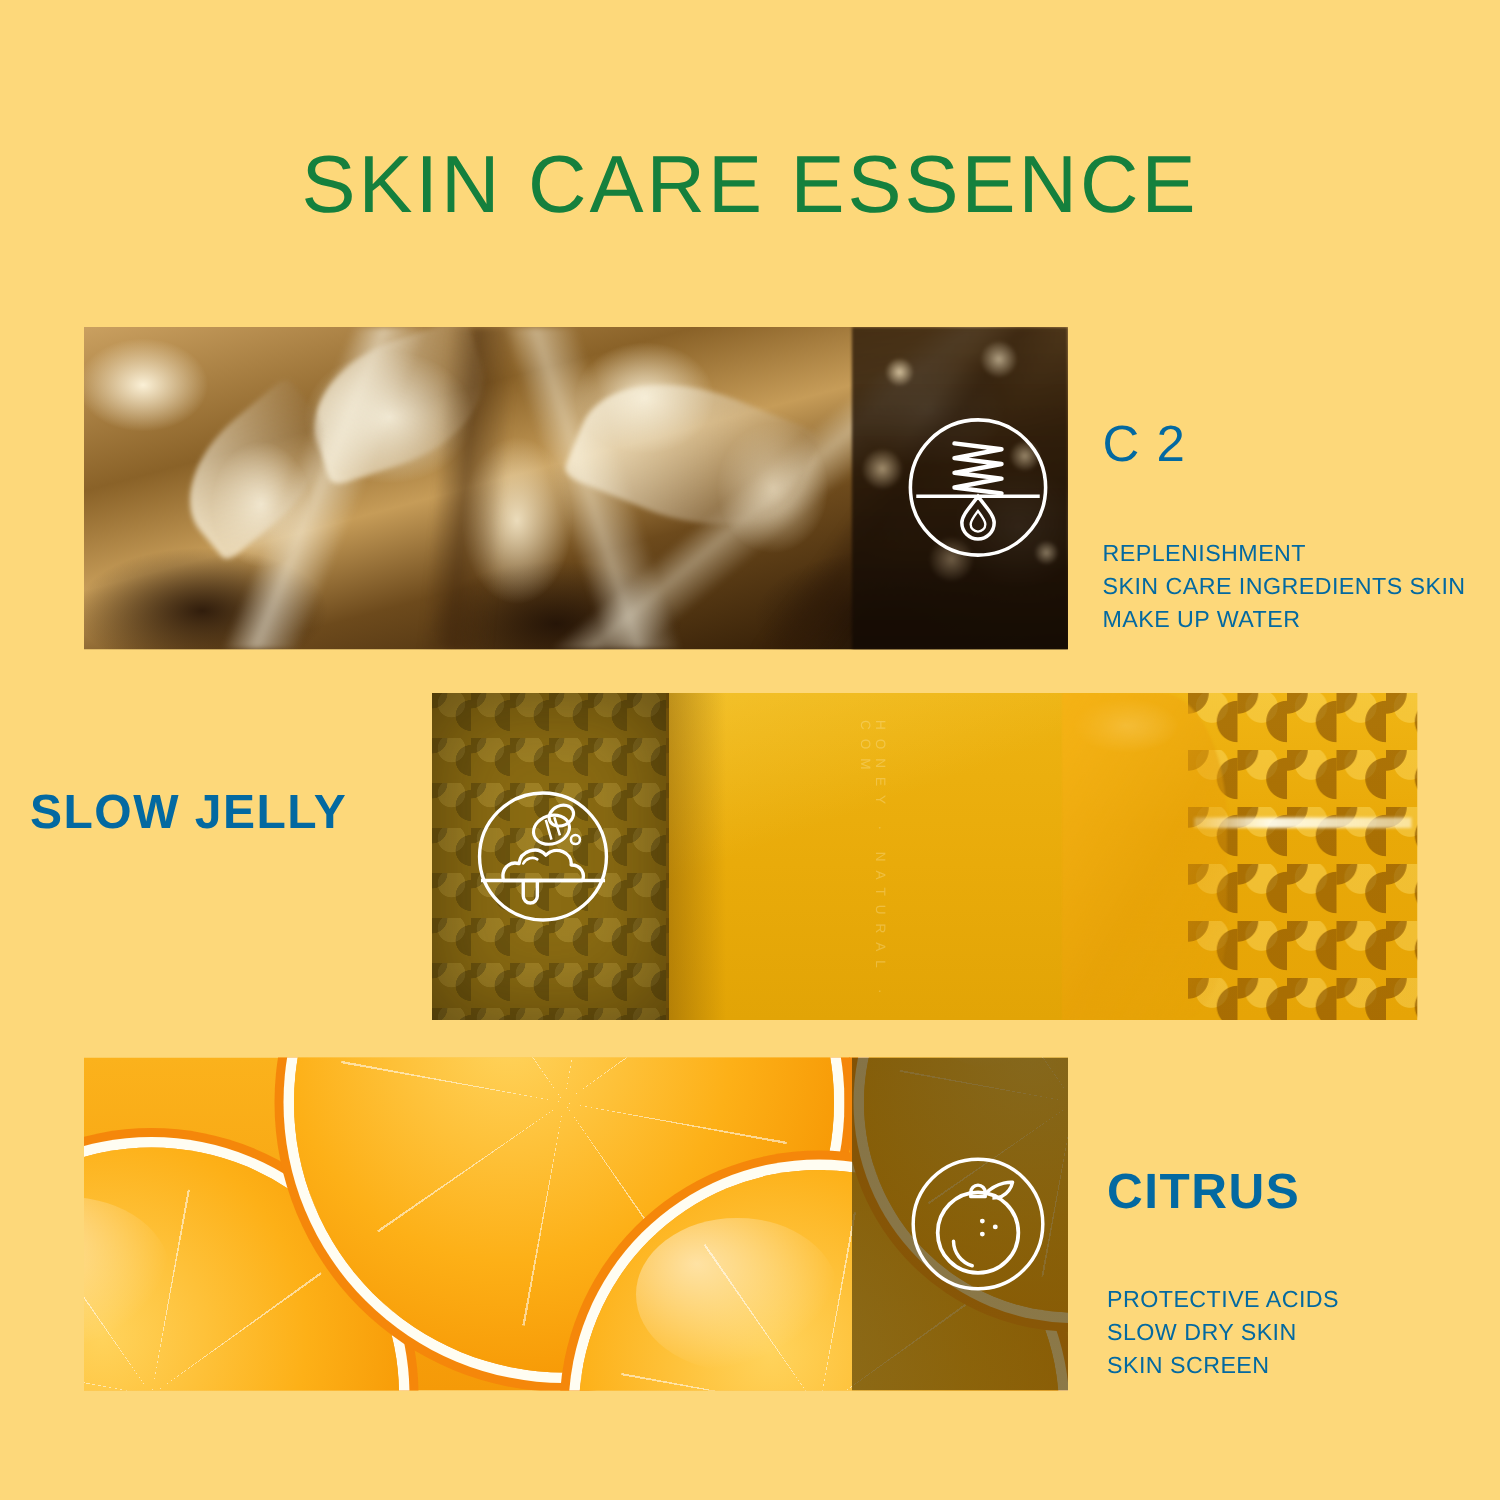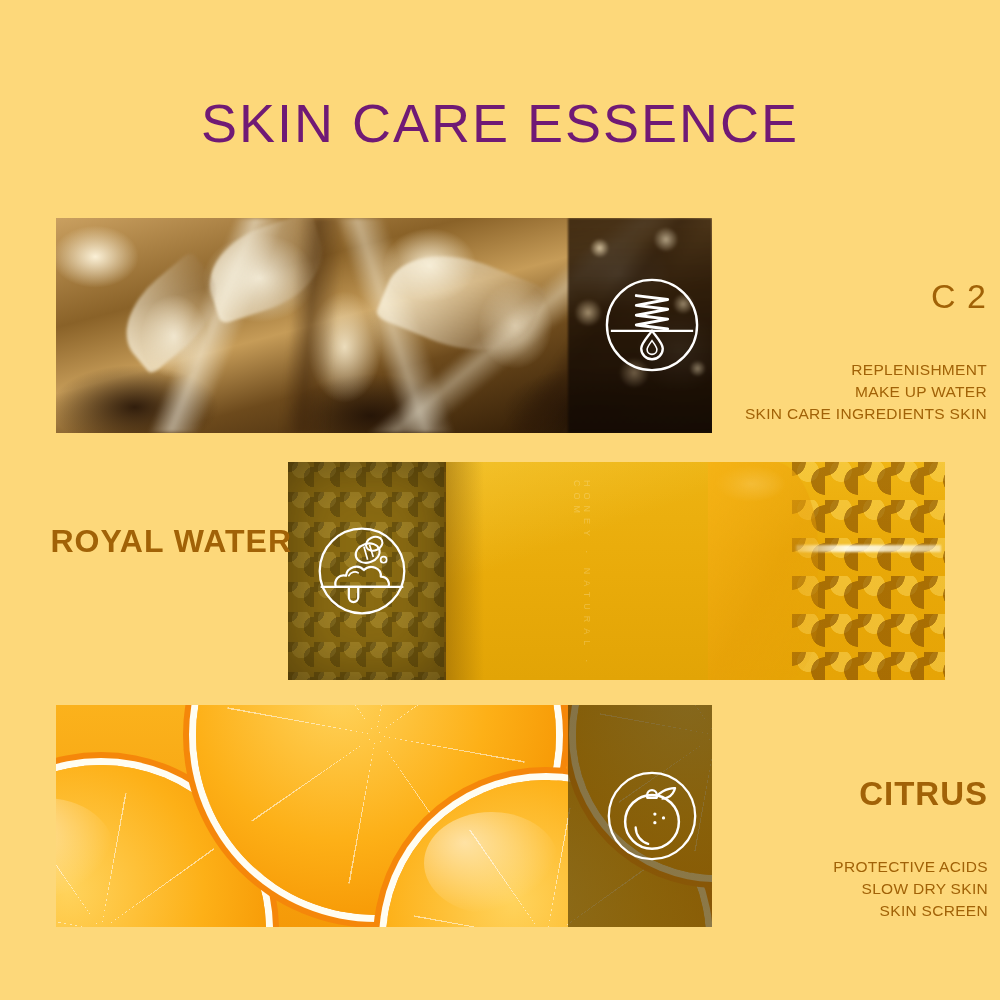--- a/index.html
+++ b/index.html
@@ -12,21 +12,21 @@
   }
   .page{position:relative;width:1000px;height:1000px;}
 
   
   .title{
     position:absolute;left:0;top:92px;width:1000px;
     text-align:center;
     font-size:54px;
     letter-spacing:2px;
     font-weight:400;
-    color:#701a75;
+    color:#15803d;
     font-family:"Liberation Sans", sans-serif;
   }
 
   
   .panel{position:absolute;overflow:hidden;}
   .panel .photo{position:absolute;inset:0;}
   .panel .overlaycol{position:absolute;top:0;bottom:0;}
 
   
   #panel1{left:56px;top:218px;width:656px;height:215px;}
@@ -168,21 +168,21 @@
   #panel3 .darkcol{
     left:512px;width:144px;
     background:linear-gradient(180deg, rgba(86,62,4,.72), rgba(96,70,6,.72));
   }
 
   
   .icon{position:absolute;}
   .icon svg{display:block;}
 
   
-  .tblock{position:absolute;color:#a16207;text-align:right;}
+  .tblock{position:absolute;color:#0369a1;text-align:left;}
   .tblock .head{
     font-size:31px;letter-spacing:1px;line-height:1.1;margin-bottom:8px;
   }
   .tblock .sub{
     font-size:15.5px;line-height:1.42;letter-spacing:.3px;margin-top:44px;
   }
   #text1{left:735px;top:278px;width:252px;}
   #text2{left:20px;top:524px;width:272px;}
   #text2 .head{font-size:32px;font-weight:700;}
   #text3{left:738px;top:776px;width:250px;}
@@ -212,22 +212,22 @@
         <path d="M50 56 C44 64 39 69 39 74 a11 11 0 0 0 22 0 c0-5-5-10-11-18 Z" fill="none" stroke="#fff" stroke-width="2.4"></path>
         <path d="M50 66 C47 70 45 72.5 45 75 a5 5 0 0 0 10 0 c0-2.5-2-5-5-9 Z" fill="none" stroke="#fff" stroke-width="1.6"></path>
       </svg>
     </div>
   </div>
 
   <div class="tblock" id="text1">
     <div class="head">C 2</div>
     <div class="sub">
       <div>REPLENISHMENT</div>
+      <div>SKIN CARE INGREDIENTS SKIN</div>
       <div>MAKE UP WATER</div>
-      <div>SKIN CARE INGREDIENTS SKIN</div>
     </div>
   </div>
 
   <div class="panel" id="panel2">
     <div class="hc hcL"></div>
     <div class="overlaycol honeyflow"></div>
     <div class="overlaycol honeyR">
       <div class="comb3d"></div>
       <div class="honeydrip"></div>
       <div class="honey-glare"></div>
@@ -248,21 +248,21 @@
         <path d="M22 67 C20 59 26 53 33 55 C34 46 46 42 52 49 C59 42 71 47 70 56
                  C77 56 80 62 78 67 Z" fill="none" stroke="#fff" stroke-width="2.4" stroke-linejoin="round"></path>
         <path d="M36 55 C38 51 43 50 46 52" fill="none" stroke="#fff" stroke-width="1.8" stroke-linecap="round"></path>
 
         <path d="M36 67 L36 78 a5 5 0 0 0 10 0 L46 67" fill="none" stroke="#fff" stroke-width="2.4" stroke-linejoin="round"></path>
       </svg>
     </div>
   </div>
 
   <div class="tblock" id="text2">
-    <div class="head">ROYAL WATER</div>
+    <div class="head">SLOW JELLY</div>
   </div>
 
   <div class="panel" id="panel3">
     <div class="photo orange-base"></div>
     <div class="oslice" style="left:-120px;top:60px;width:330px;height:330px;"></div>
     <div class="oslice" style="left:140px;top:-150px;width:360px;height:360px;"></div>
     <div class="oslice" style="left:330px;top:75px;width:320px;height:320px;"></div>
     <div class="oslice" style="left:520px;top:-110px;width:280px;height:280px;"></div>
     <div class="overlaycol darkcol"></div>
 

